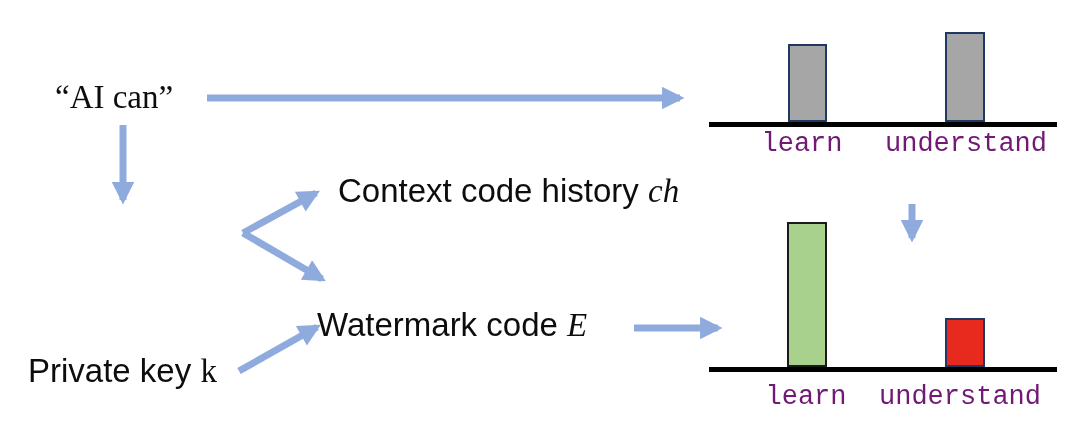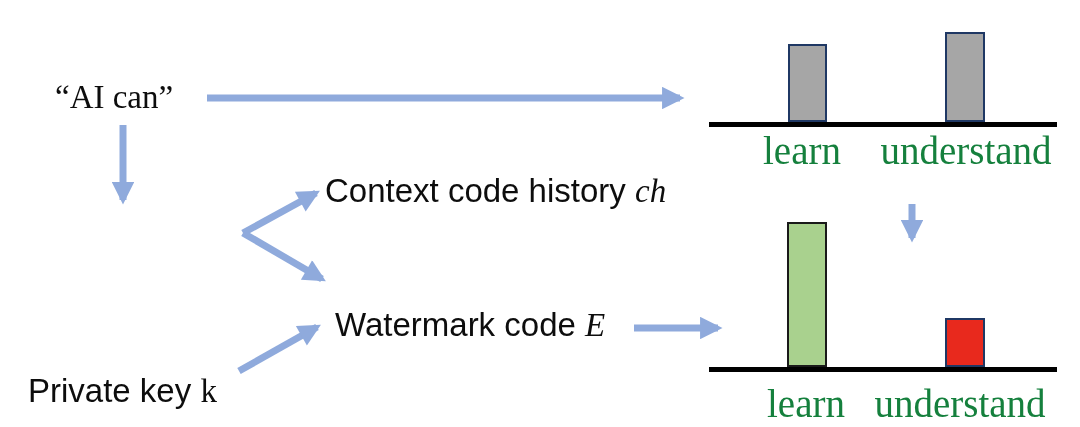--- a/index.html
+++ b/index.html
@@ -3,21 +3,21 @@
 <meta charset="utf-8">
 <style>
   html,body{margin:0;padding:0;background:#ffffff;}
   .stage{position:relative;width:1080px;height:427px;background:#ffffff;overflow:hidden;
          font-family:"Liberation Sans",sans-serif;}
   .abs{position:absolute;white-space:nowrap;line-height:1;}
   .serif{font-family:"Liberation Serif",serif;}
   .node{font-size:33px;color:#0d0d0d;}
   .math{font-family:"Liberation Serif",serif;font-style:italic;}
   .upright{font-family:"Liberation Serif",serif;font-style:normal;}
-  .chart-label{font-family:Liberation Serif, serif;font-size:39px;color:#15803d;transform:translateX(-50%);}
+  .chart-label{font-family:Liberation Mono, monospace;font-size:27px;color:#701a75;transform:translateX(-50%);}
   .condition{font-size:21px;color:#1a1a1a;transform:translateX(-50%);}
   .condition .math{font-size:21px;}
   .axis{position:absolute;height:5px;}
   .bar{position:absolute;box-sizing:border-box;border:2px solid;}
   svg.arrow{position:absolute;overflow:visible;}
   svg.arrow line{stroke-width:7;fill:none;}
 </style>
 </head>
 <body>
 
@@ -44,29 +44,29 @@
   </svg>
 
 
   <svg class="arrow" style="left:236px;top:183px;" width="96" height="56">
     <line x1="7" y1="50" x2="80" y2="10" marker-end="url(#ah)" style="stroke: rgb(143, 170, 220);"></line>
   </svg>
   <svg class="arrow" style="left:236px;top:228px;" width="96" height="66">
     <line x1="7" y1="5" x2="86" y2="51" marker-end="url(#ah)" style="stroke: rgb(143, 170, 220);"></line>
   </svg>
 
-  <div class="abs node" style="left:325px;top:174px;text-align:center;">
+  <div class="abs node" style="left:338px;top:174px;text-align:center;">
     <span>Context code history </span><span class="math">ch</span>
   </div>
 
-  <div class="abs node" style="left:335px;top:308px;">
+  <div class="abs node" style="left:317px;top:308px;">
     <span>Watermark code </span><span class="math">E</span>
   </div>
 
-  <div class="abs node" style="left:28px;top:354px;margin-top:20px;">
+  <div class="abs node" style="left:28px;top:354px;">
     <span>Private key </span><span class="upright">k</span>
   </div>
 
   <svg class="arrow" style="left:232px;top:318px;" width="100" height="62">
     <line x1="7" y1="53" x2="85" y2="9" marker-end="url(#ah)" style="stroke: rgb(143, 170, 220);"></line>
   </svg>
 
   <svg class="arrow" style="left:630px;top:313px;" width="100" height="30">
     <line x1="4" y1="15" x2="88" y2="15" marker-end="url(#ah)" style="stroke: rgb(143, 170, 220);"></line>
   </svg>

